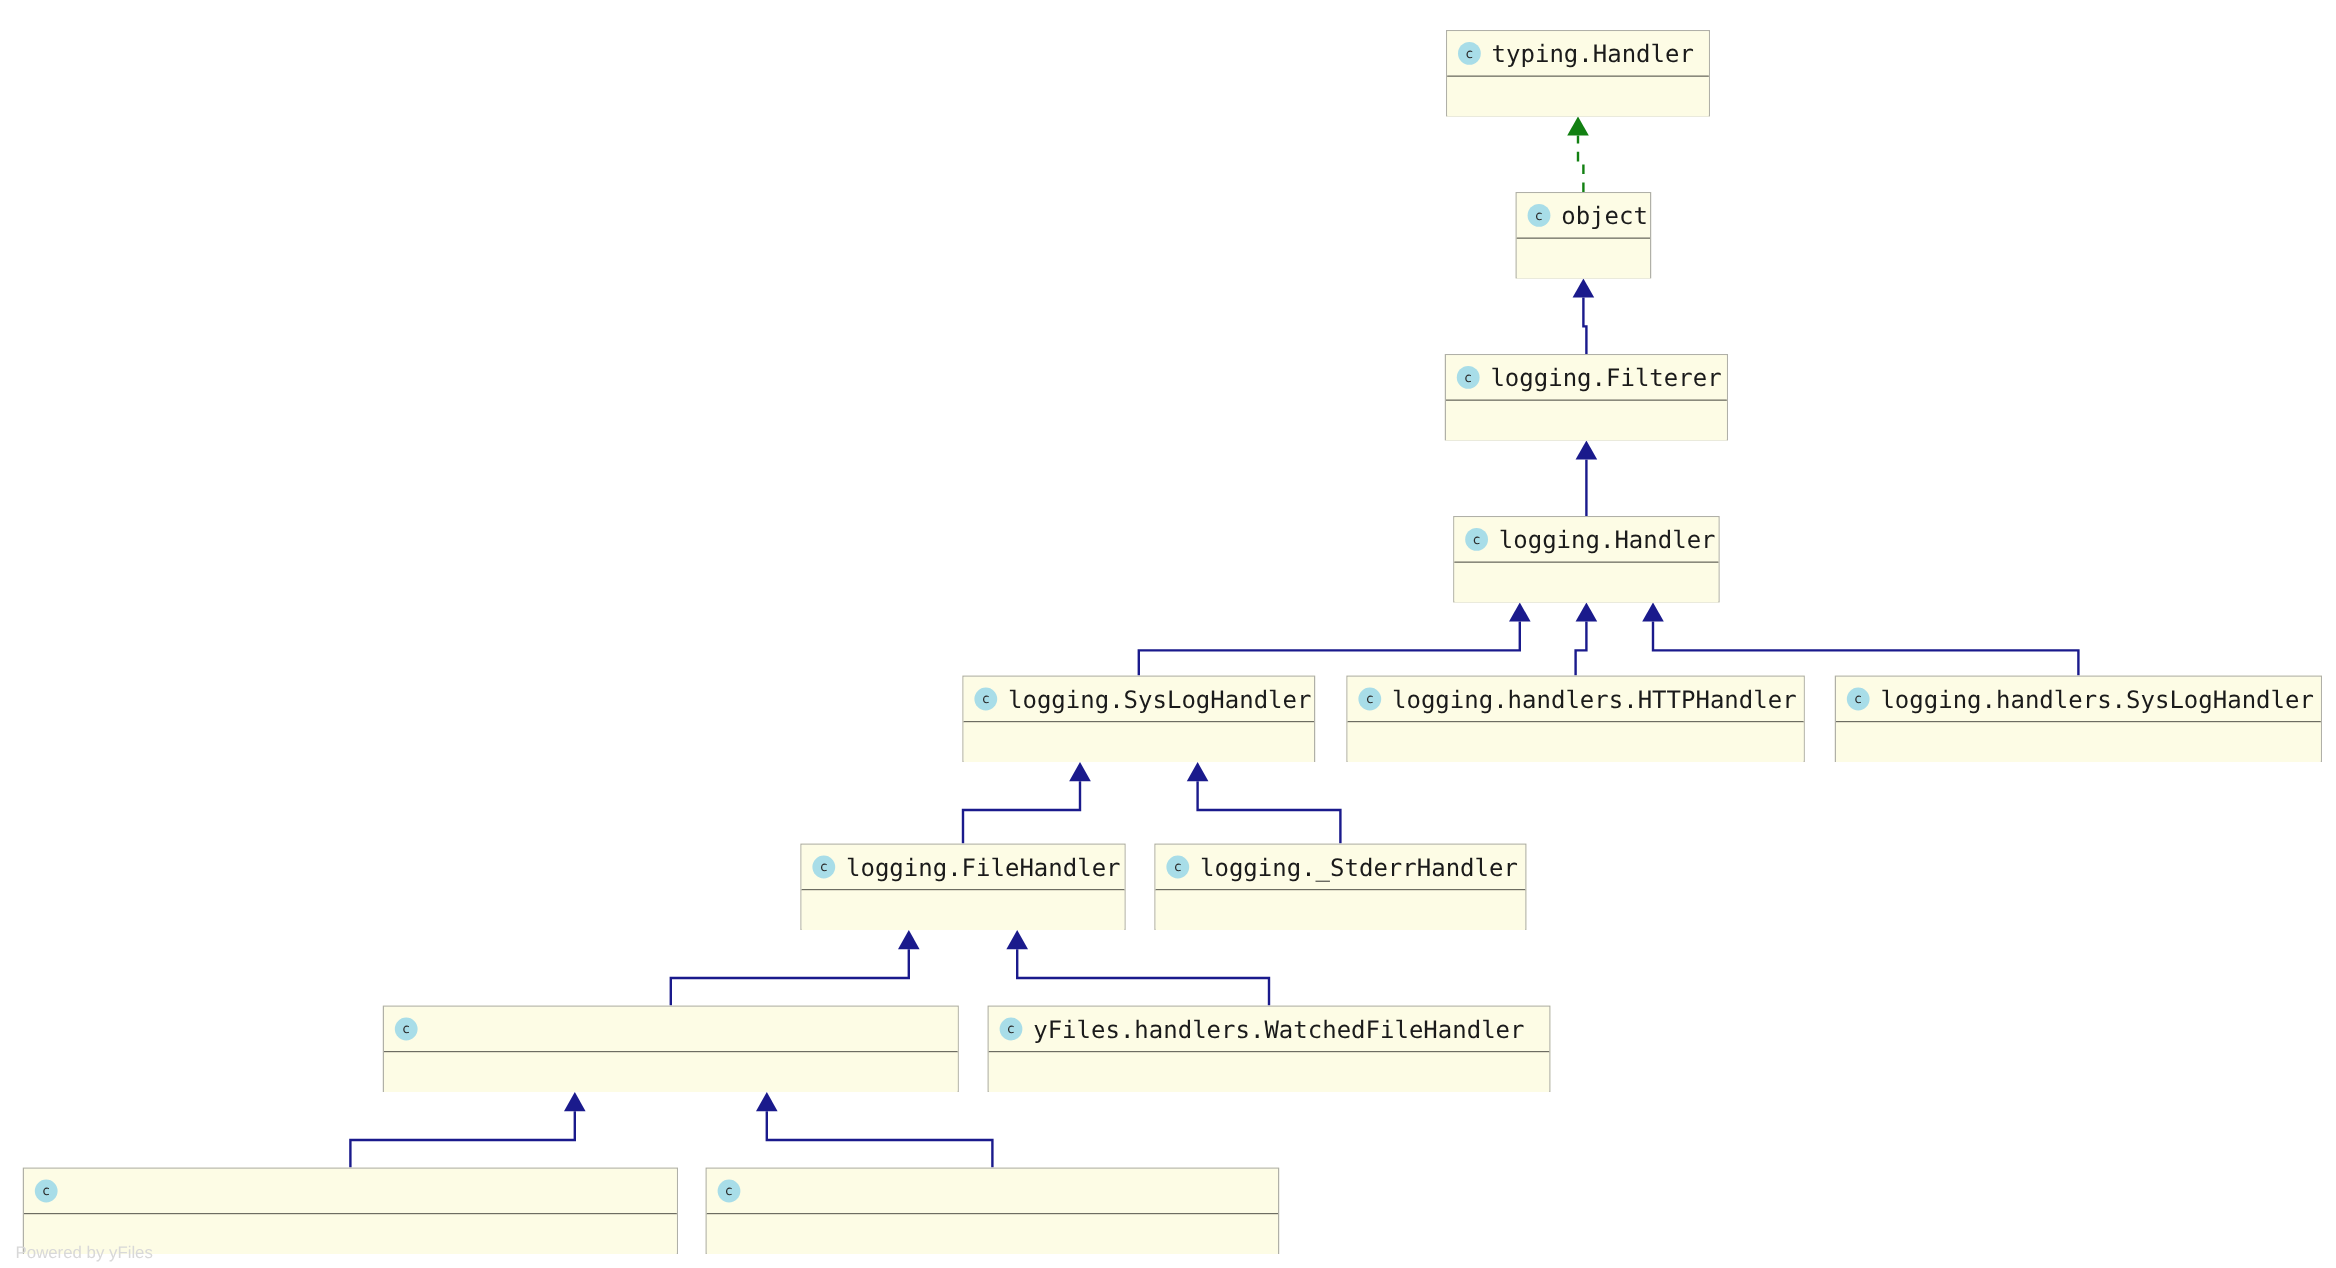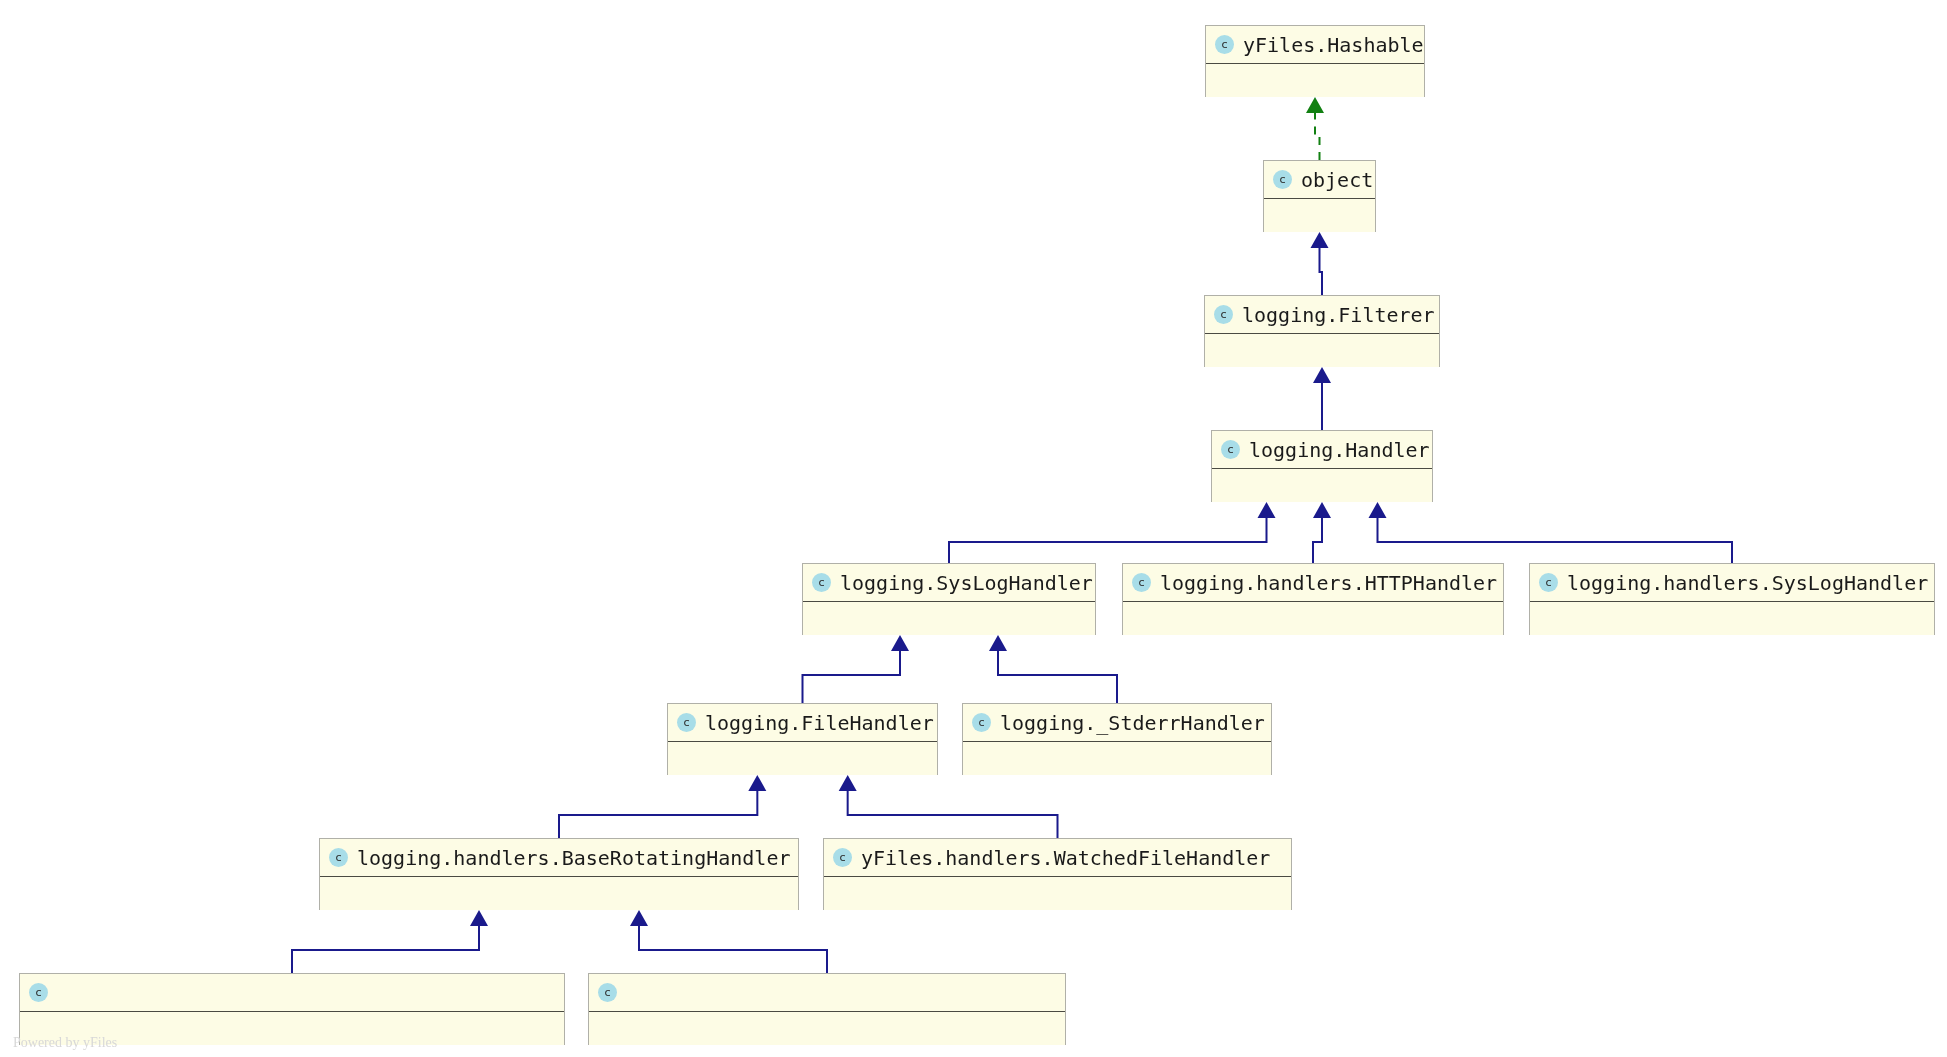--- a/index.html
+++ b/index.html
@@ -69,21 +69,21 @@
     font-size: 20px;
     color: #1a1a1a;
     letter-spacing: 0px;
     line-height: 20px;
     white-space: nowrap;
   }
   .watermark {
     position: absolute;
     left: 13px;
     top: 1035px;
-    font-family: Liberation Serif, serif;
+    font-family: Liberation Sans, sans-serif;
     font-size: 14px;
     color: #d8d8d8;
     user-select: none;
     white-space: nowrap;
   }
 </style>
 </head>
 <body>
 
 <div id="canvas">
@@ -112,21 +112,21 @@
       <path d="M292 973 L292 950 L479 950 L479 926" fill="none" stroke="#1a1a8c" stroke-width="2"></path>
       <polygon points="479,910 470,926 488,926" fill="#1a1a8c"></polygon>
       <path d="M827 973 L827 950 L639 950 L639 926" fill="none" stroke="#1a1a8c" stroke-width="2"></path>
       <polygon points="639,910 630,926 648,926" fill="#1a1a8c"></polygon>
     </svg>
 
   <div id="node-layer">
       <div class="uml-node" style="left: 1205px; top: 25px; width: 220px; height: 72px;">
         <div class="uml-header">
           <span class="class-icon">c</span>
-          <span class="uml-label">yFiles.Hashable</span>
+          <span class="uml-label">typing.Handler</span>
         </div>
         <div class="uml-body"></div>
       </div>
       <div class="uml-node" style="left: 1263px; top: 160px; width: 113px; height: 72px;">
         <div class="uml-header">
           <span class="class-icon">c</span>
           <span class="uml-label">object</span>
         </div>
         <div class="uml-body"></div>
       </div>
@@ -175,21 +175,20 @@
       <div class="uml-node" style="left: 962px; top: 703px; width: 310px; height: 72px;">
         <div class="uml-header">
           <span class="class-icon">c</span>
           <span class="uml-label">logging._StderrHandler</span>
         </div>
         <div class="uml-body"></div>
       </div>
       <div class="uml-node" style="left: 319px; top: 838px; width: 480px; height: 72px;">
         <div class="uml-header">
           <span class="class-icon">c</span>
-          <span class="uml-label">logging.handlers.BaseRotatingHandler</span>
         </div>
         <div class="uml-body"></div>
       </div>
       <div class="uml-node" style="left: 823px; top: 838px; width: 469px; height: 72px;">
         <div class="uml-header">
           <span class="class-icon">c</span>
           <span class="uml-label">yFiles.handlers.WatchedFileHandler</span>
         </div>
         <div class="uml-body"></div>
       </div>

